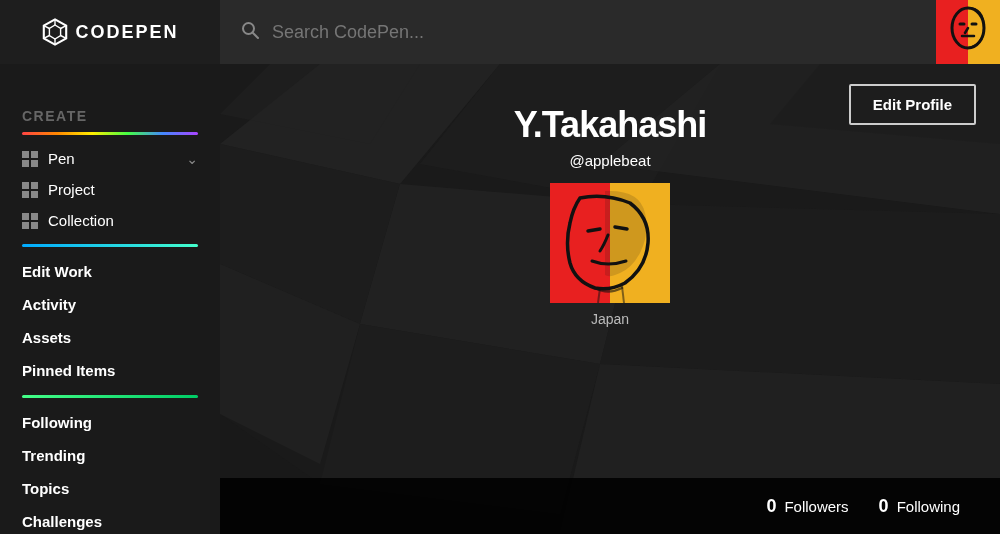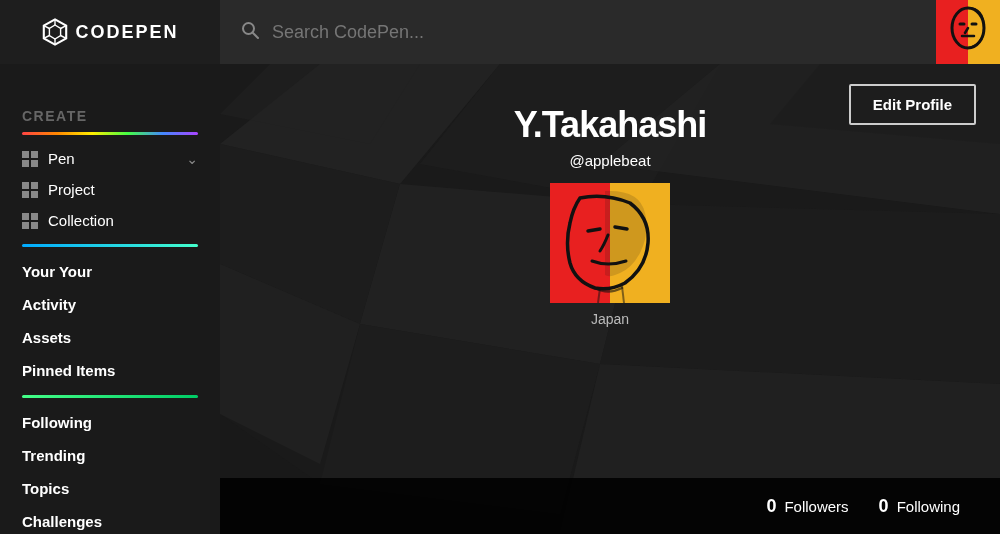--- a/index.html
+++ b/index.html
@@ -370,21 +370,21 @@
           <span></span>
           <span></span>
           <span></span>
       </div>
       <span>Collection</span>
     </div>
 
     <div class="blue-bar"></div>
 
     <div class="sidebar-nav-item">
-      <span>Your Your</span>
+      <span>Edit Work</span>
     </div>
     <div class="sidebar-nav-item">
       <span>Activity</span>
     </div>
     <div class="sidebar-nav-item">
       <span>Assets</span>
     </div>
     <div class="sidebar-nav-item">
       <span>Pinned Items</span>
     </div>

